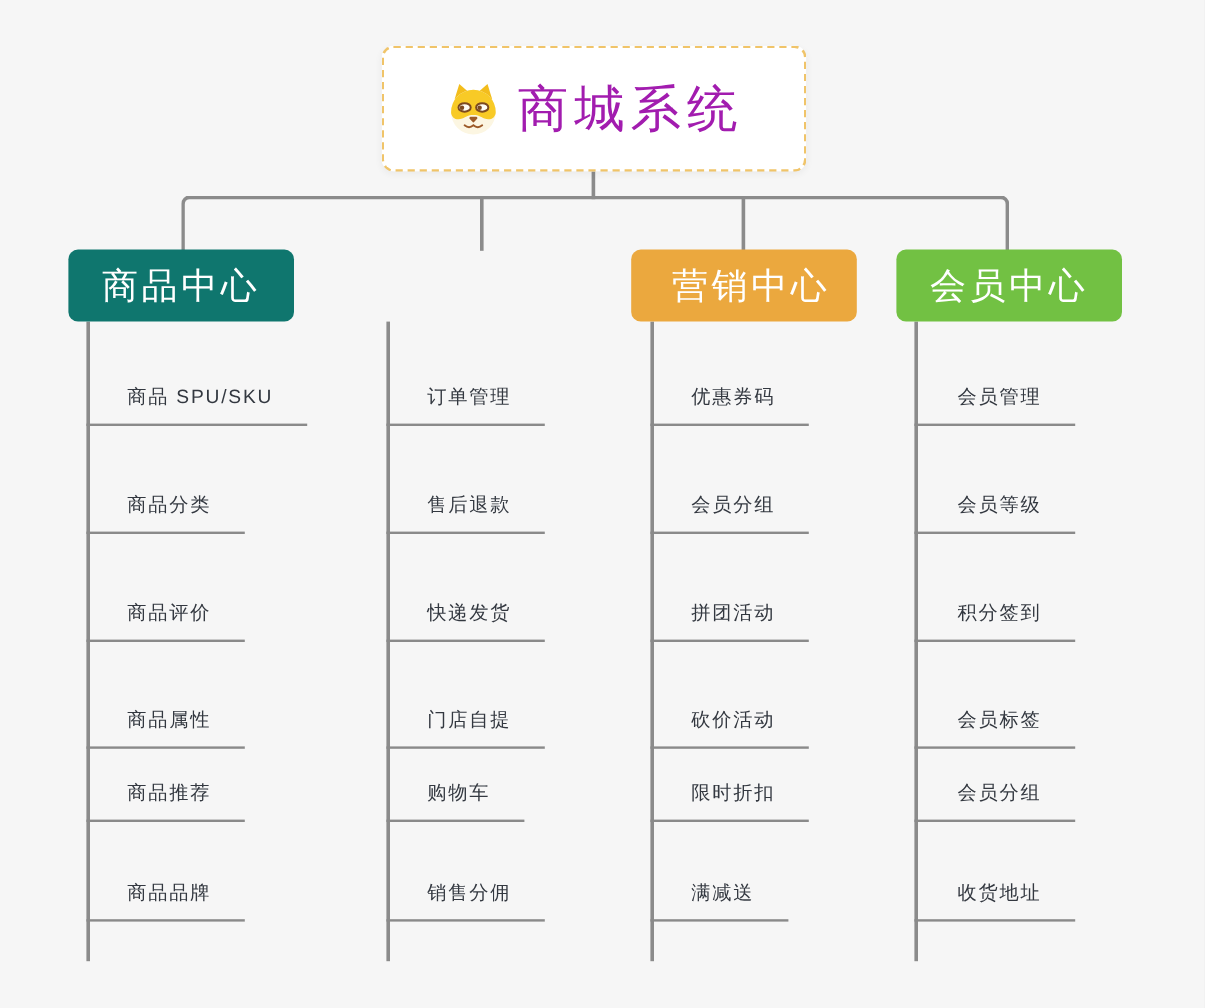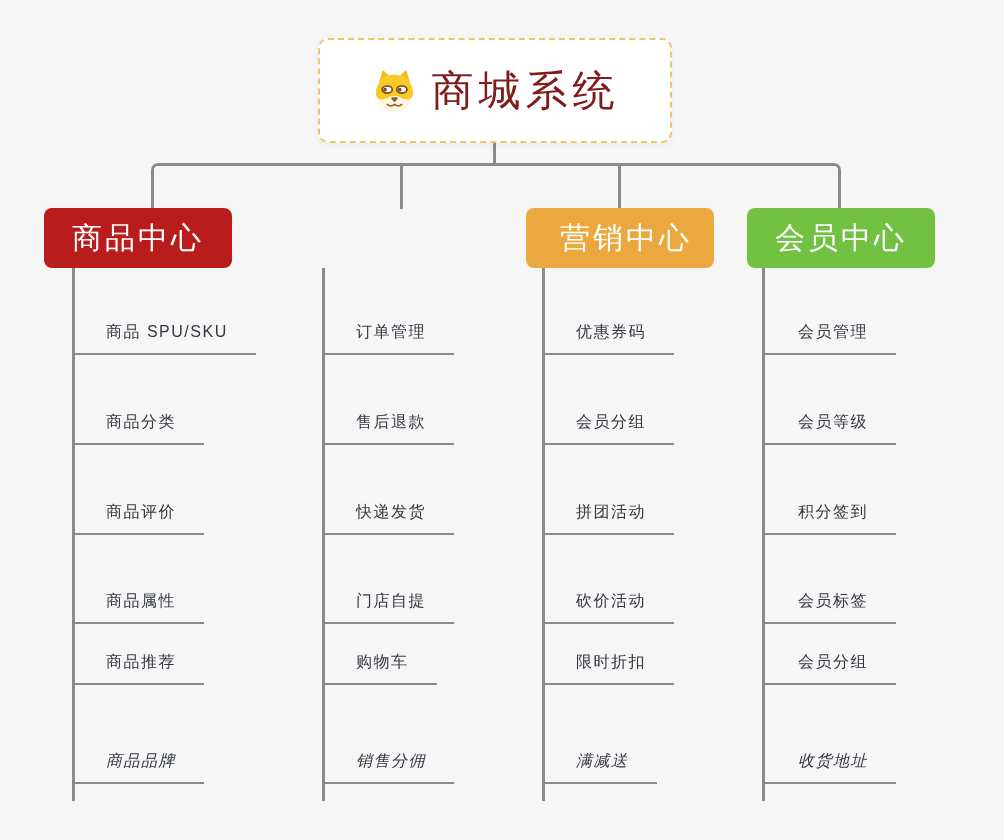--- a/index.html
+++ b/index.html
@@ -23,21 +23,21 @@
     border: 2px dashed #f0c469;
     border-radius: 10px;
     display: flex;
     align-items: center;
     justify-content: center;
     gap: 14px;
     box-shadow: 0 2px 6px rgba(0,0,0,.05);
     cursor: pointer;
   }
   .root-title {
-    color: #7f1d1d;
+    color: #a21caf;
     font-size: 42px;
     letter-spacing: 5px;
     white-space: nowrap;
     text-align: center;
   }
 
   
   .line { position: absolute; background: #8b8b8b; }
   .conn-root-stub { left: 493px; top: 143px; width: 3px; height: 23px; }
   .conn-top {
@@ -66,21 +66,21 @@
     border-radius: 8px;
     color: #ffffff;
     font-size: 30px;
     letter-spacing: 3px;
     display: flex;
     align-items: center;
     justify-content: center;
     white-space: nowrap;
     cursor: pointer;
   }
-  .branch-1 { left: 44px;  background: #b91c1c; }
+  .branch-1 { left: 57px;  background: #0f766e; }
   .branch-2 { left: 308px; background: #e3534f; }
   .branch-3 { left: 526px; background: #eba83e; padding-left: 12px; }
   .branch-4 { left: 747px; background: #72c143; }
 
   
   .node-item {
     position: absolute;
     padding: 0 28px 6px 34px;
     border-bottom: 2px solid #8a8a8a;
     font-size: 16px;
@@ -92,21 +92,21 @@
   }
   .col-1 .node-item { left: 72px; }
   .col-2 .node-item { left: 322px; }
   .col-3 .node-item { left: 542px; }
   .col-4 .node-item { left: 762px; padding-left: 36px; }
   .row-0 { top: 317px; }
   .row-1 { top: 407px; }
   .row-2 { top: 497px; }
   .row-3 { top: 586px; }
   .row-4 { top: 647px; }
-  .row-5 { top: 746px; font-style: italic; }
+  .row-5 { top: 730px; }
 </style>
 </head>
 <body>
 
 <div class="canvas">
 
   <div class="line conn-root-stub"></div>
   <div class="conn-top"></div>
   <div class="line conn-drop-2"></div>
   <div class="line conn-drop-3"></div>

